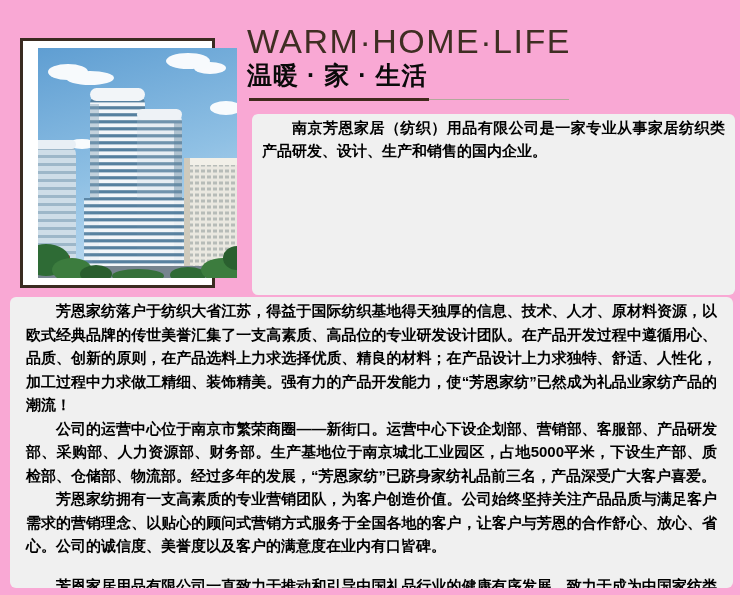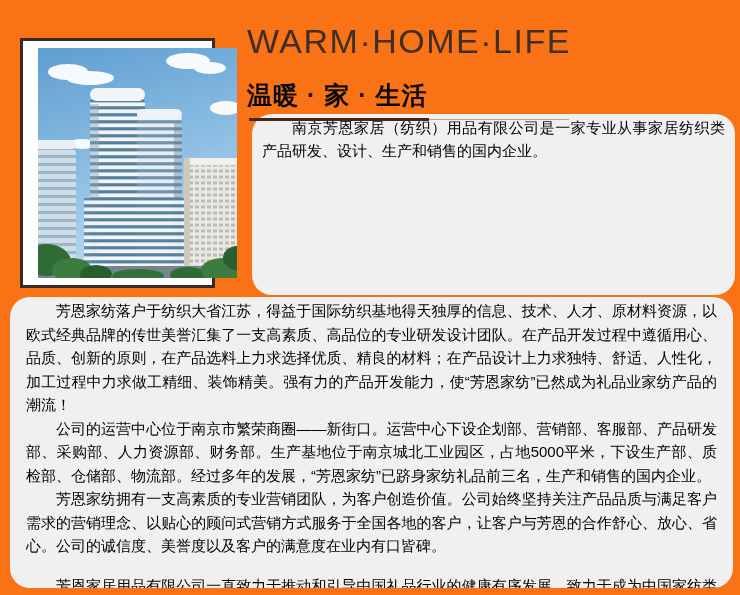--- a/index.html
+++ b/index.html
@@ -1,19 +1,19 @@
 <!DOCTYPE html>
 <html><head>
 <meta charset="utf-8">
 <style>
   html,body { margin:0; padding:0; background:#ffffff; }
   .page {
     position:relative;
     width:740px; height:595px;
-    background:#f97316;
+    background:#f9a8d4;
     font-family:"Liberation Sans","DejaVu Sans",sans-serif;
     overflow:hidden;
   }
 
   
   .photo-frame {
     position:absolute; left:20px; top:38px;
     width:195px; height:250px;
     border:3px solid #3a2b20;
     box-sizing:border-box;
@@ -28,37 +28,37 @@
   .building-photo svg { display:block; }
 
   
   .header { position:absolute; left:247px; top:22px; z-index:3; }
   .title-en {
     font-size:34px; line-height:38px;
     color:#3f2e23; letter-spacing:1.5px;
     font-weight:400; white-space:nowrap;
   }
   .title-cn {
-    margin-top:20px;
+    margin-top:0;
     font-size:25px; line-height:30px;
     color:#0a0a0a; font-weight:bold;
     letter-spacing:1px; white-space:nowrap;
   }
   .title-underline { margin-top:8px; margin-left:2px; display:flex; align-items:flex-start; }
   .underline-dark  { width:180px; height:3px; background:#40291c; }
   .underline-light { width:140px; height:1px; background:#b3a89c; margin-top:1px; }
 
   
   .card {
     position:absolute;
     background:#f0f0f0;
-    border-radius:20px;
+    border-radius:6px;
     box-sizing:border-box;
     color:#000000;
-    font-weight:normal;
+    font-weight:bold;
     font-size:15px;
     text-align:justify;
     overflow:hidden;
     z-index:1;
   }
   .card p { margin:0; text-indent:2em; }
   .intro-card {
     left:252px; top:114px;
     width:483px; height:181px;
     padding:3px 10px;
@@ -165,18 +165,18 @@
       <div class="underline-light"></div>
     </div>
   </div>
 
   <div class="card intro-card">
     <p>南京芳恩家居（纺织）用品有限公司是一家专业从事家居纺织类产品研发、设计、生产和销售的国内企业。</p>
   </div>
 
   <div class="card detail-card">
     <p>芳恩家纺落户于纺织大省江苏，得益于国际纺织基地得天独厚的信息、技术、人才、原材料资源，以欧式经典品牌的传世美誉汇集了一支高素质、高品位的专业研发设计团队。在产品开发过程中遵循用心、品质、创新的原则，在产品选料上力求选择优质、精良的材料；在产品设计上力求独特、舒适、人性化，加工过程中力求做工精细、装饰精美。强有力的产品开发能力，使“芳恩家纺”已然成为礼品业家纺产品的潮流！</p>
-    <p>公司的运营中心位于南京市繁荣商圈——新街口。运营中心下设企划部、营销部、客服部、产品研发部、采购部、人力资源部、财务部。生产基地位于南京城北工业园区，占地5000平米，下设生产部、质检部、仓储部、物流部。经过多年的发展，“芳恩家纺”已跻身家纺礼品前三名，生产和销售的国内企业。</p>
+    <p>公司的运营中心位于南京市繁荣商圈——新街口。运营中心下设企划部、营销部、客服部、产品研发部、采购部、人力资源部、财务部。生产基地位于南京城北工业园区，占地5000平米，下设生产部、质检部、仓储部、物流部。经过多年的发展，“芳恩家纺”已跻身家纺礼品前三名，产品深受广大客户喜爱。</p>
     <p>芳恩家纺拥有一支高素质的专业营销团队，为客户创造价值。公司始终坚持关注产品品质与满足客户需求的营销理念、以贴心的顾问式营销方式服务于全国各地的客户，让客户与芳恩的合作舒心、放心、省心。公司的诚信度、美誉度以及客户的满意度在业内有口皆碑。</p>
     <p class="spaced">芳恩家居用品有限公司一直致力于推动和引导中国礼品行业的健康有序发展，致力于成为中国家纺类礼品的领路人，成为一家为员工提供舞台、为客户创造价值、为社会创造财富的优秀企业！</p>
   </div>
 
 </div>
 
 </body></html>

